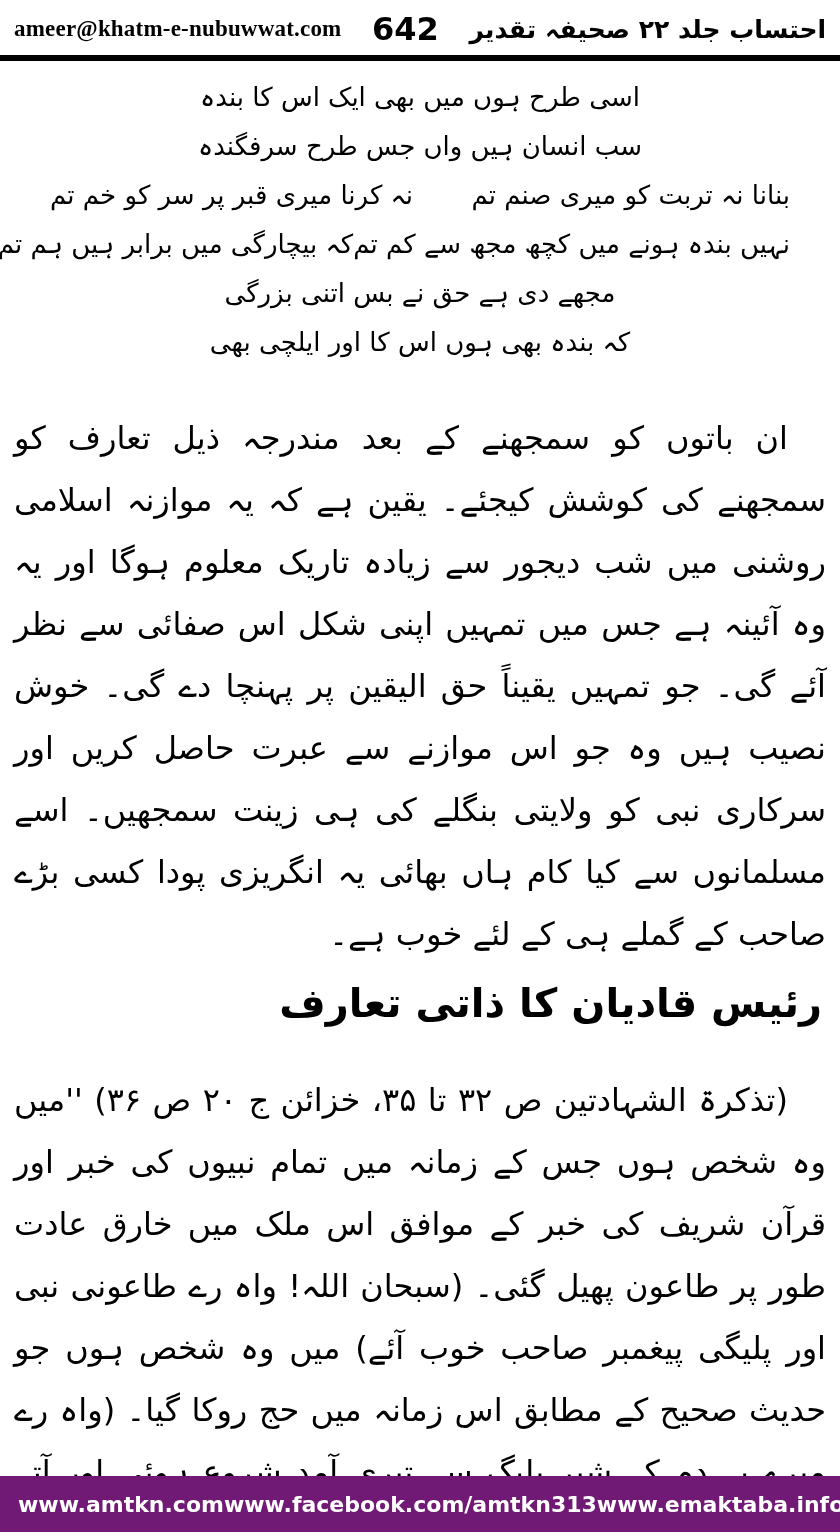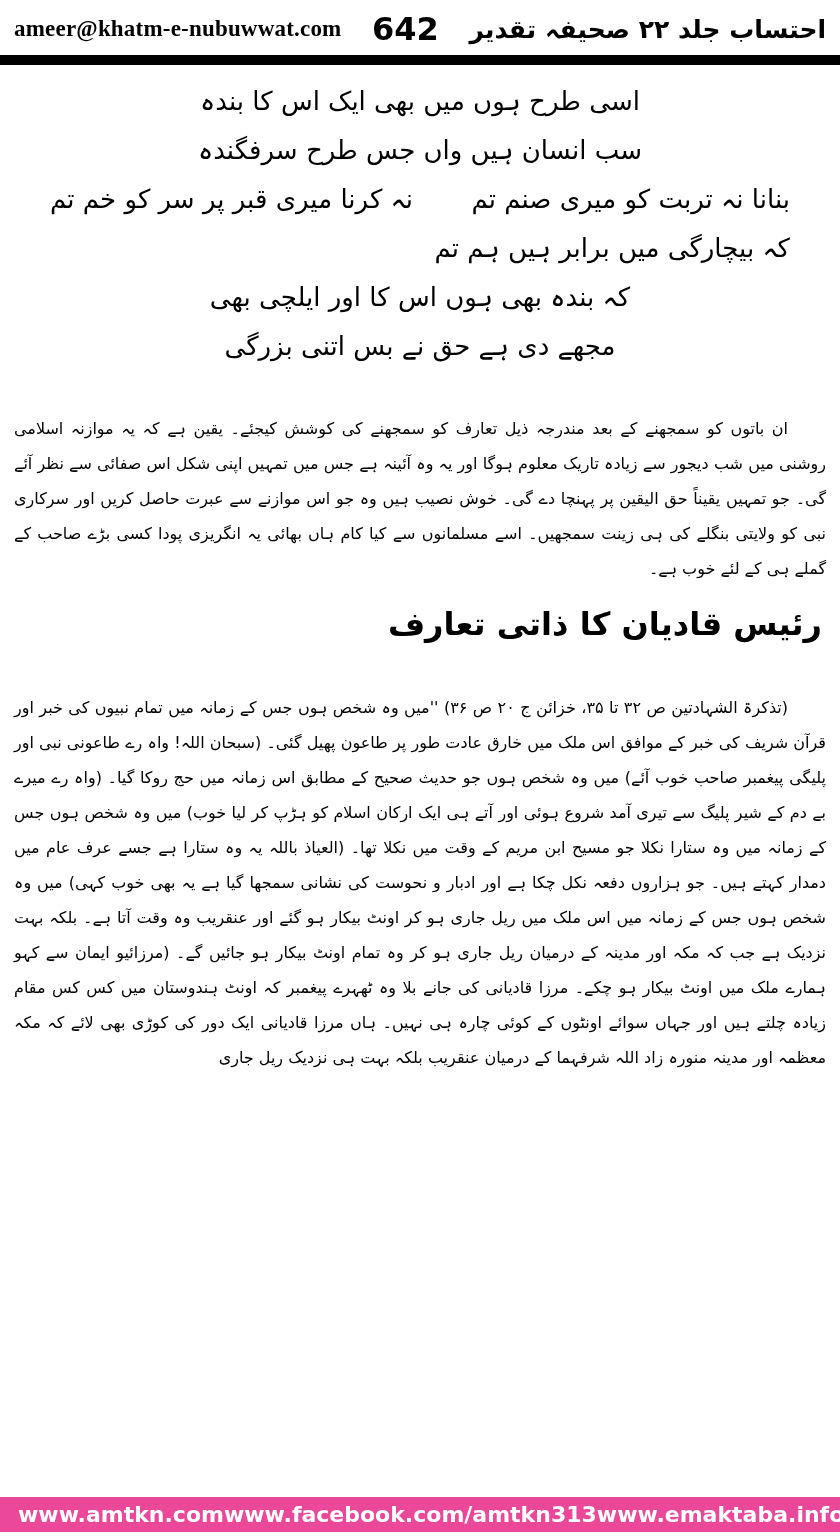--- a/index.html
+++ b/index.html
@@ -47,36 +47,36 @@
   }
   .poetry .pline { white-space: nowrap; }
   .poetry .couplet {
     display: flex; justify-content: space-between;
     padding: 0 36px;
   }
   .poetry .couplet span { white-space: nowrap; }
   .para {
     text-align: justify;
     text-align-last: right;
-    font-size: 16px;
-    line-height: 35px;
+    font-size: 32px;
+    line-height: 62px;
     text-indent: 38px;
     margin-top: 40px;
   }
   .section-heading {
     text-align: right;
-    font-size: 32px;
+    font-size: 40px;
     font-weight: bold;
     margin: 12px 4px 10px 0;
     line-height: 52px;
   }
   .footer {
     direction: ltr;
-    height: 35px;
-    background: #ec4899; color: #fff;
+    height: 56px;
+    background: #701a75; color: #fff;
     display: flex; align-items: center; justify-content: space-between;
     padding: 0 18px;
     font-weight: bold; font-size: 22px;
     flex: 0 0 auto;
   }
   .footer-gap { height: 8px; background: #fff; flex: 0 0 auto; }
 </style>
 </head>
 <body>
 
@@ -93,24 +93,25 @@
   <main class="body">
 
     <div class="poetry">
       <div class="pline">اسی طرح ہوں میں بھی ایک اس کا بندہ</div>
       <div class="pline">سب انسان ہیں واں جس طرح سرفگندہ</div>
       <div class="couplet">
         <span>بنانا نہ تربت کو میری صنم تم</span>
         <span>نہ کرنا میری قبر پر سر کو خم تم</span>
       </div>
       <div class="couplet">
+        <span>نہیں بندہ ہونے میں کچھ مجھ سے کم تم</span>
         <span>کہ بیچارگی میں برابر ہیں ہم تم</span>
       </div>
+      <div class="pline">مجھے دی ہے حق نے بس اتنی بزرگی</div>
       <div class="pline">کہ بندہ بھی ہوں اس کا اور ایلچی بھی</div>
-      <div class="pline">مجھے دی ہے حق نے بس اتنی بزرگی</div>
     </div>
 
     <p class="para">ان باتوں کو سمجھنے کے بعد مندرجہ ذیل تعارف کو سمجھنے کی کوشش کیجئے۔ یقین ہے کہ یہ موازنہ اسلامی روشنی میں شب دیجور سے زیادہ تاریک معلوم ہوگا اور یہ وہ آئینہ ہے جس میں تمہیں اپنی شکل اس صفائی سے نظر آئے گی۔ جو تمہیں یقیناً حق الیقین پر پہنچا دے گی۔ خوش نصیب ہیں وہ جو اس موازنے سے عبرت حاصل کریں اور سرکاری نبی کو ولایتی بنگلے کی ہی زینت سمجھیں۔ اسے مسلمانوں سے کیا کام ہاں بھائی یہ انگریزی پودا کسی بڑے صاحب کے گملے ہی کے لئے خوب ہے۔</p>
 
     <h2 class="section-heading">رئیس قادیان کا ذاتی تعارف</h2>
 
     <p class="para">(تذکرۃ الشہادتین ص ۳۲ تا ۳۵، خزائن ج ۲۰ ص ۳۶) ''میں وہ شخص ہوں جس کے زمانہ میں تمام نبیوں کی خبر اور قرآن شریف کی خبر کے موافق اس ملک میں خارق عادت طور پر طاعون پھیل گئی۔ (سبحان اللہ! واہ رے طاعونی نبی اور پلیگی پیغمبر صاحب خوب آئے) میں وہ شخص ہوں جو حدیث صحیح کے مطابق اس زمانہ میں حج روکا گیا۔ (واہ رے میرے بے دم کے شیر پلیگ سے تیری آمد شروع ہوئی اور آتے ہی ایک ارکان اسلام کو ہڑپ کر لیا خوب) میں وہ شخص ہوں جس کے زمانہ میں وہ ستارا نکلا جو مسیح ابن مریم کے وقت میں نکلا تھا۔ (العیاذ باللہ یہ وہ ستارا ہے جسے عرف عام میں دمدار کہتے ہیں۔ جو ہزاروں دفعہ نکل چکا ہے اور ادبار و نحوست کی نشانی سمجھا گیا ہے یہ بھی خوب کہی) میں وہ شخص ہوں جس کے زمانہ میں اس ملک میں ریل جاری ہو کر اونٹ بیکار ہو گئے اور عنقریب وہ وقت آتا ہے۔ بلکہ بہت نزدیک ہے جب کہ مکہ اور مدینہ کے درمیان ریل جاری ہو کر وہ تمام اونٹ بیکار ہو جائیں گے۔ (مرزائیو ایمان سے کہو ہمارے ملک میں اونٹ بیکار ہو چکے۔ مرزا قادیانی کی جانے بلا وہ ٹھہرے پیغمبر کہ اونٹ ہندوستان میں کس کس مقام زیادہ چلتے ہیں اور جہاں سوائے اونٹوں کے کوئی چارہ ہی نہیں۔ ہاں مرزا قادیانی ایک دور کی کوڑی بھی لائے کہ مکہ معظمہ اور مدینہ منورہ زاد اللہ شرفہما کے درمیان عنقریب بلکہ بہت ہی نزدیک ریل جاری</p>
 
   </main>
 

